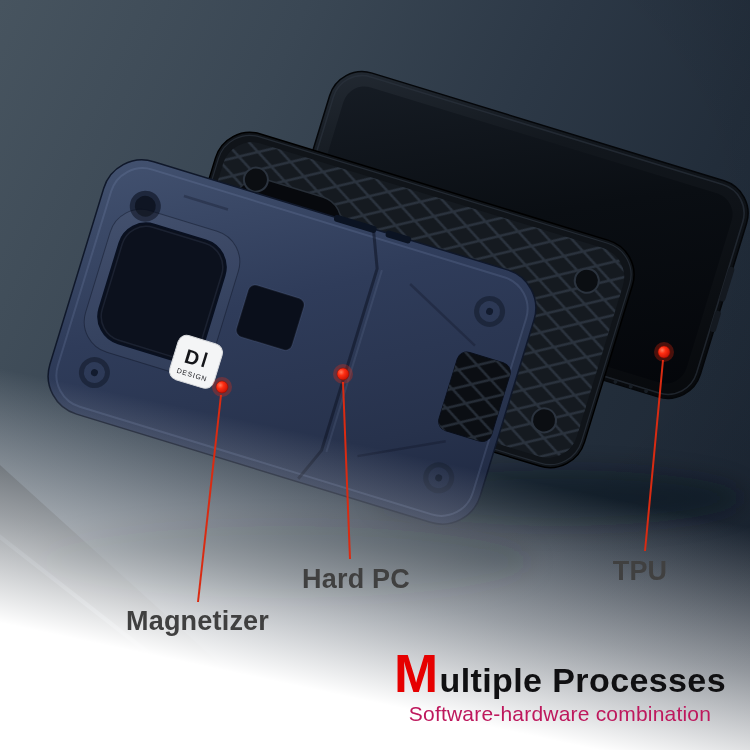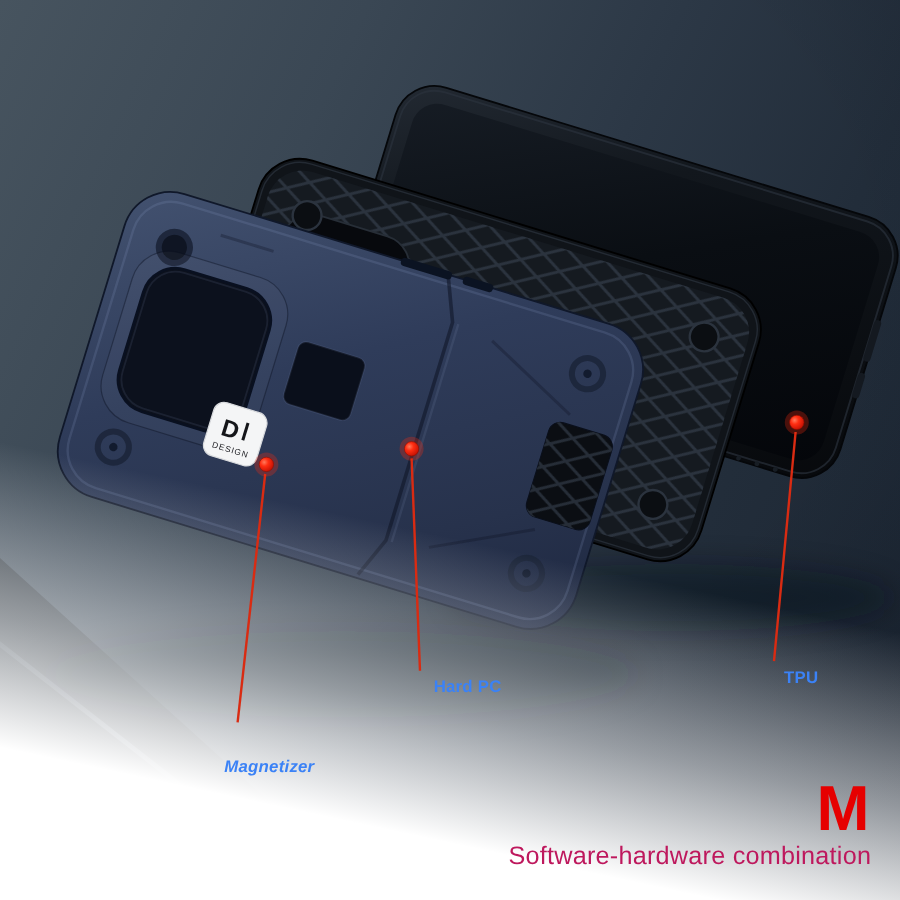--- a/index.html
+++ b/index.html
@@ -30,24 +30,24 @@
   .desk-edge.second{top:560px;left:-90px;width:420px;opacity:.5;}
   
   .product-svg,.annot-svg{position:absolute;left:0;top:0;width:750px;height:750px;}
   
   .white-fade{
     position:absolute;inset:0;pointer-events:none;
     background:linear-gradient(192deg, rgba(255,255,255,0) 58%, rgba(250,251,252,0.55) 74%, #ffffff 86%);
   }
   
   .callout-label{
-    position:absolute;font-weight:700;font-size:14px;color:#3b82f6;
-    text-align:right;letter-spacing:0.2px;
-  }
-  .label-magnetizer{left:126px;top:630px;width:136px;font-style:italic;}
+    position:absolute;font-weight:700;font-size:27px;color:#404040;
+    text-align:center;letter-spacing:0.2px;
+  }
+  .label-magnetizer{left:126px;top:606px;width:136px;}
   .label-hardpc{left:294px;top:564px;width:124px;}
   .label-tpu{left:598px;top:556px;width:84px;}
   
   .brand-block{
     position:absolute;right:24px;bottom:24px;text-align:center;
   }
   .headline{
     display:flex;align-items:baseline;justify-content:flex-end;
     font-weight:800;color:#101012;line-height:1;letter-spacing:0.4px;
     font-size:34px;
@@ -199,17 +199,18 @@
     </g>
   </svg>
 
   <div class="callout-label label-magnetizer">Magnetizer</div>
   <div class="callout-label label-hardpc">Hard PC</div>
   <div class="callout-label label-tpu">TPU</div>
 
   <div class="brand-block">
     <div class="headline">
       <span class="lead">M</span>
+        <span>ultiple Processes</span>
     </div>
     <div class="subheadline">Software-hardware combination</div>
   </div>
 
 </div>
 
 </body></html>

